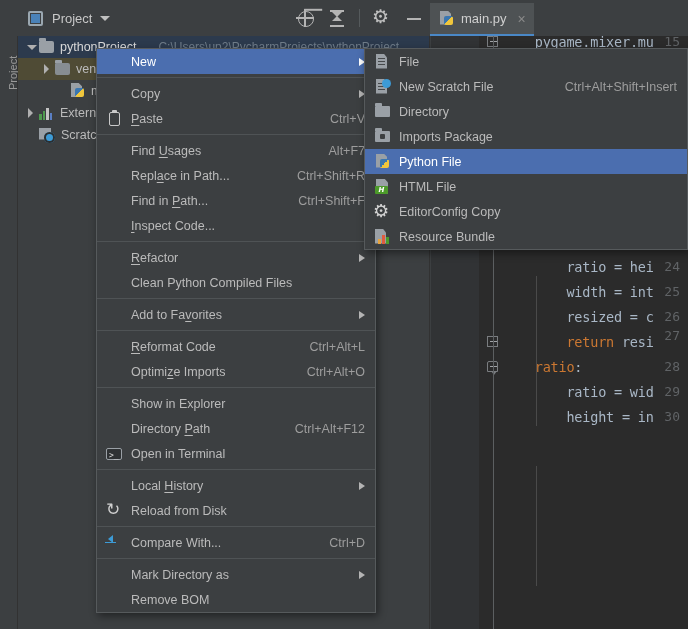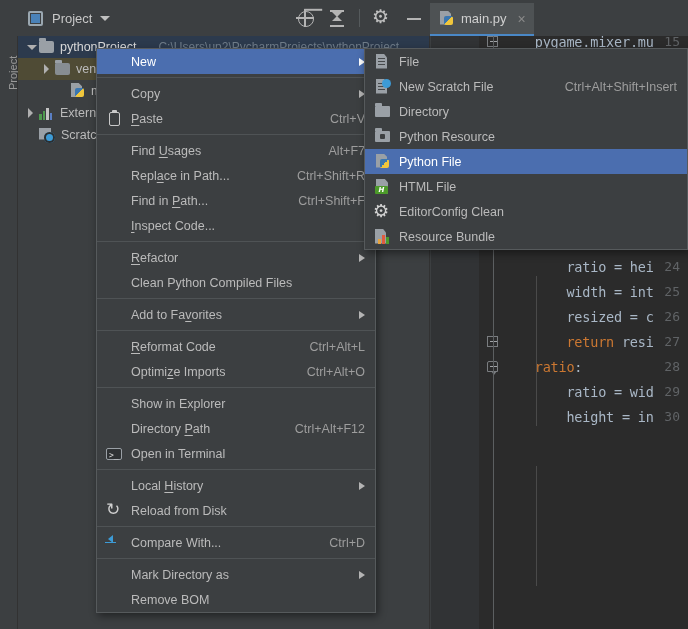--- a/index.html
+++ b/index.html
@@ -306,21 +306,21 @@
         <i></i>
       </div>
     </div>
     <div class="codeline" style="top: 198px;">&nbsp;&nbsp;&nbsp;&nbsp;<span class="txt"></span><span class="kw">elif</span><span class="txt">&nbsp;</span><span class="txt">width</span><span class="txt">&nbsp;</span><span class="kw">is</span><span class="txt">&nbsp;</span><span class="txt">N</span><span class="txt"></span></div>
     <div class="lnum" style="top: 223px;">24</div>
     <div class="codeline" style="top: 223px;">&nbsp;&nbsp;&nbsp;&nbsp;&nbsp;&nbsp;&nbsp;&nbsp;<span class="txt"></span><span class="txt">ratio</span><span class="txt">&nbsp;=&nbsp;</span><span class="txt">hei</span><span class="txt"></span></div>
     <div class="lnum" style="top: 248px;">25</div>
     <div class="codeline" style="top: 248px;">&nbsp;&nbsp;&nbsp;&nbsp;&nbsp;&nbsp;&nbsp;&nbsp;<span class="txt"></span><span class="txt">width</span><span class="txt">&nbsp;=&nbsp;</span><span class="txt">int</span><span class="txt"></span></div>
     <div class="lnum" style="top: 273px;">26</div>
     <div class="codeline" style="top: 273px;">&nbsp;&nbsp;&nbsp;&nbsp;&nbsp;&nbsp;&nbsp;&nbsp;<span class="txt"></span><span class="txt">resized</span><span class="txt">&nbsp;=&nbsp;</span><span class="txt">c</span><span class="txt"></span></div>
-    <div class="lnum" style="top: 298px;">27</div>
+    <div class="lnum" style="top: 292px;">27</div>
     <div class="fold" style="top: 300px;">
       <div class="fm">
         <i></i>
       </div>
     </div>
     <div class="codeline" style="top: 298px;">&nbsp;&nbsp;&nbsp;&nbsp;&nbsp;&nbsp;&nbsp;&nbsp;<span class="txt"></span><span class="kw">return</span><span class="txt">&nbsp;</span><span class="txt">resi</span><span class="txt"></span></div>
     <div class="lnum" style="top: 323px;">28</div>
     <div class="fold" style="top: 325px;">
       <div class="fm arrowdown">
         <i></i>
@@ -488,41 +488,41 @@
       <span class="mic dir-icon">
         <b></b>
       </span>
       <span>Directory</span>
     </div>
     <div class="mi">
       <span class="mic dir-icon pkg-icon">
         <b></b>
         <span class="dot"></span>
       </span>
-      <span>Python Resource</span>
+      <span>Imports Package</span>
     </div>
     <div class="mi hl">
       <span class="mic">
         <span class="py-icon" style="position:absolute;left:3px;top:0">
           <span class="pg"></span>
           <span class="pb"></span>
         </span>
       </span>
       <span>Python File</span>
     </div>
     <div class="mi">
       <span class="mic html-icon">
         <b></b>
         <i>H</i>
       </span>
       <span>HTML File</span>
     </div>
     <div class="mi">
       <span class="mic cfg-icon"></span>
-      <span>EditorConfig Clean</span>
+      <span>EditorConfig Copy</span>
     </div>
     <div class="mi">
       <span class="mic res-icon">
         <b></b>
         <s style="left:5px;height:5px;background:#e8a33d"></s>
         <s style="left:9px;height:9px;background:#e05c3e"></s>
         <s style="left:13px;height:7px;background:#4c9a2a"></s>
       </span>
       <span>Resource Bundle</span>
     </div>

